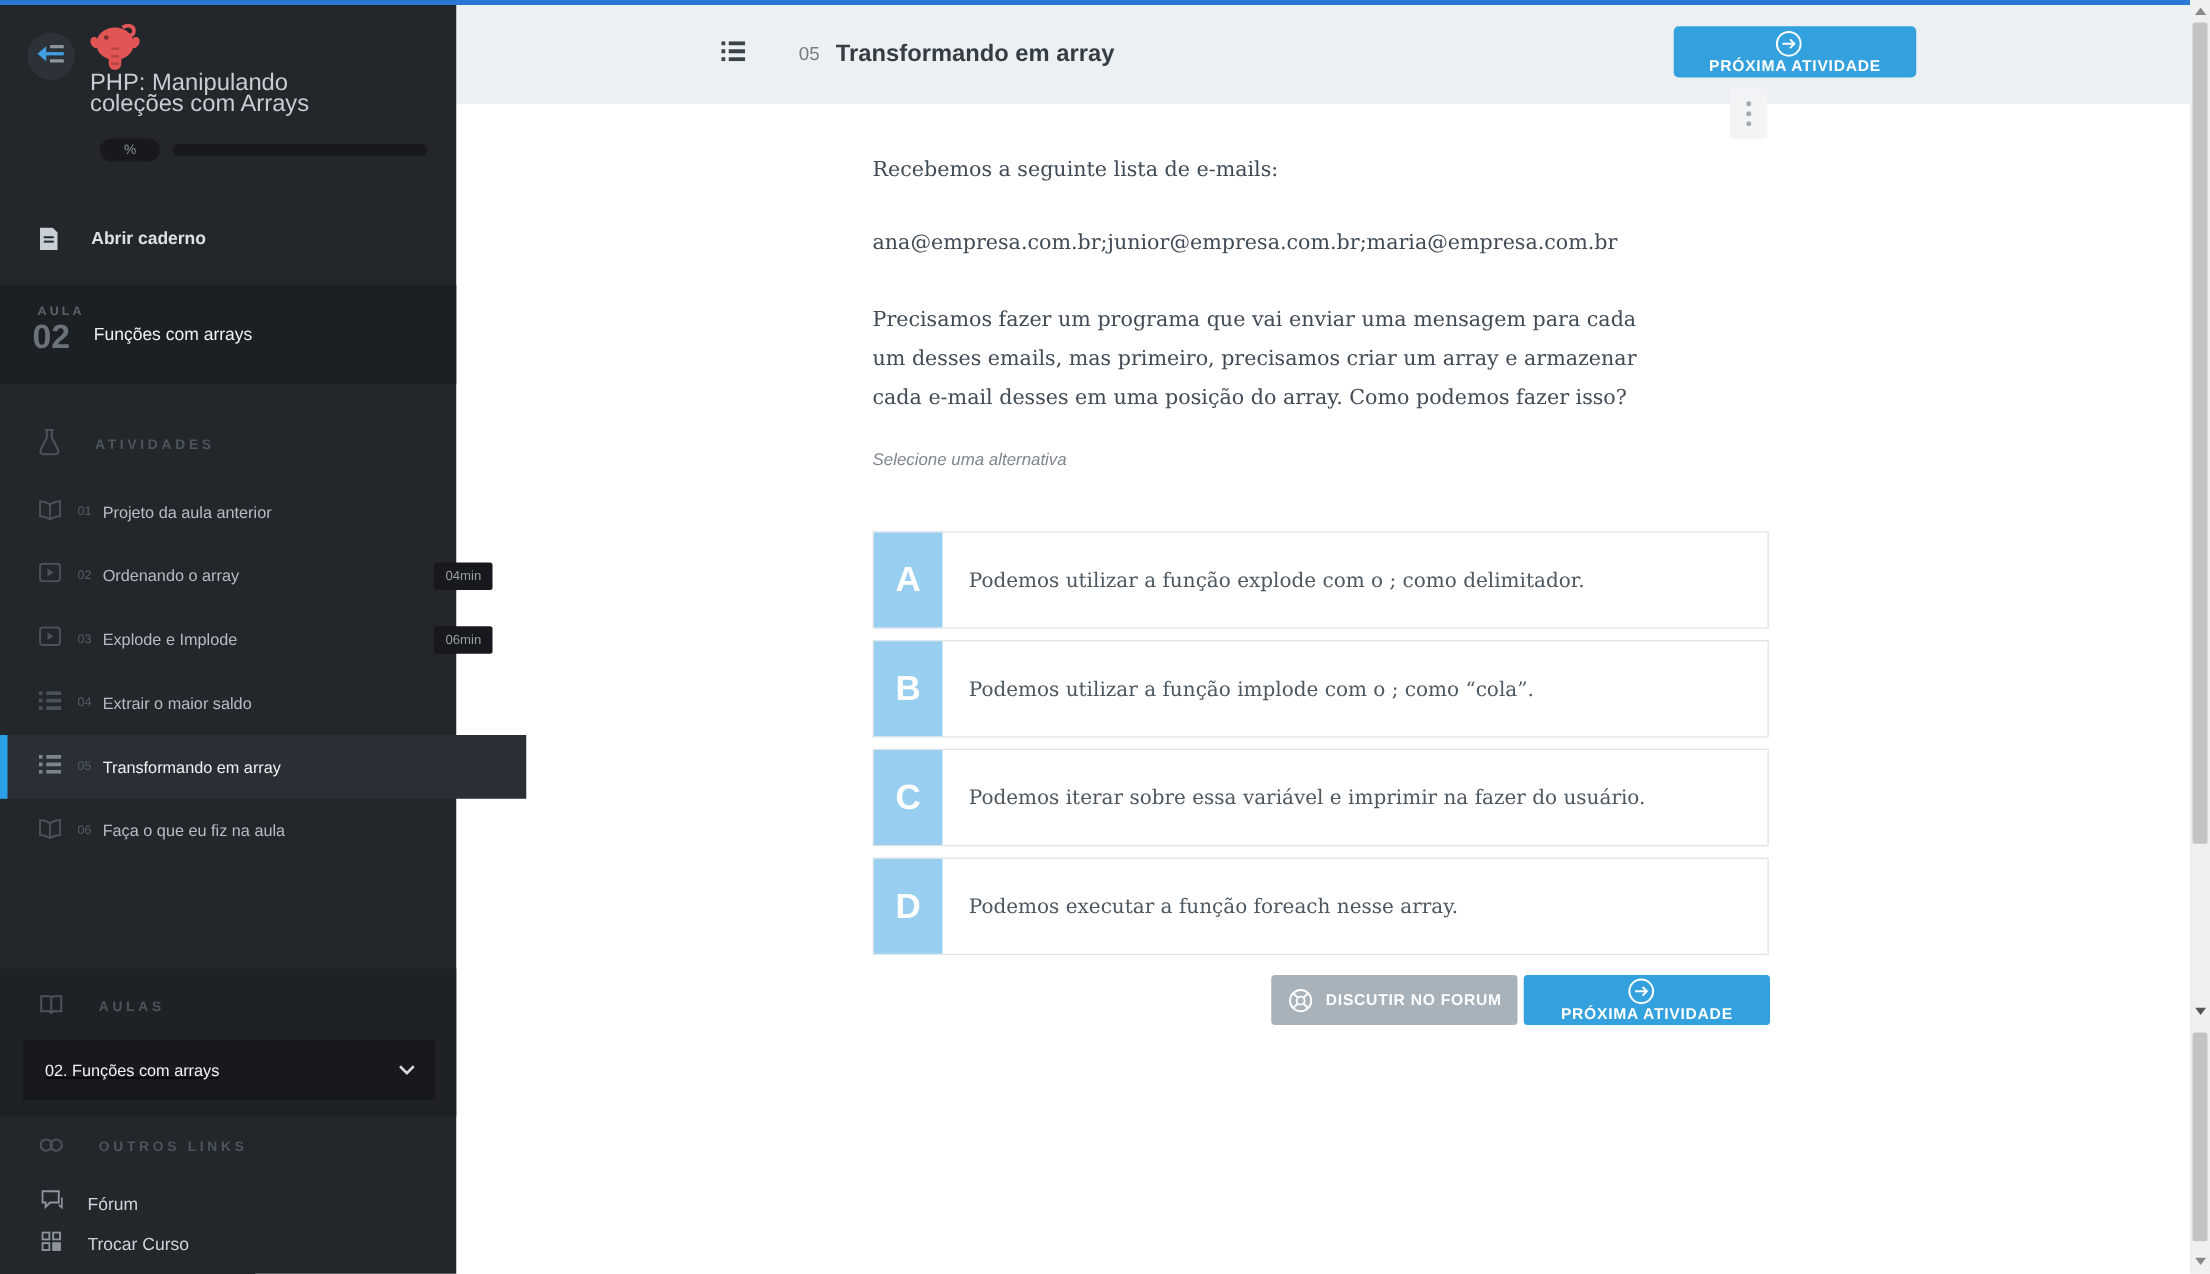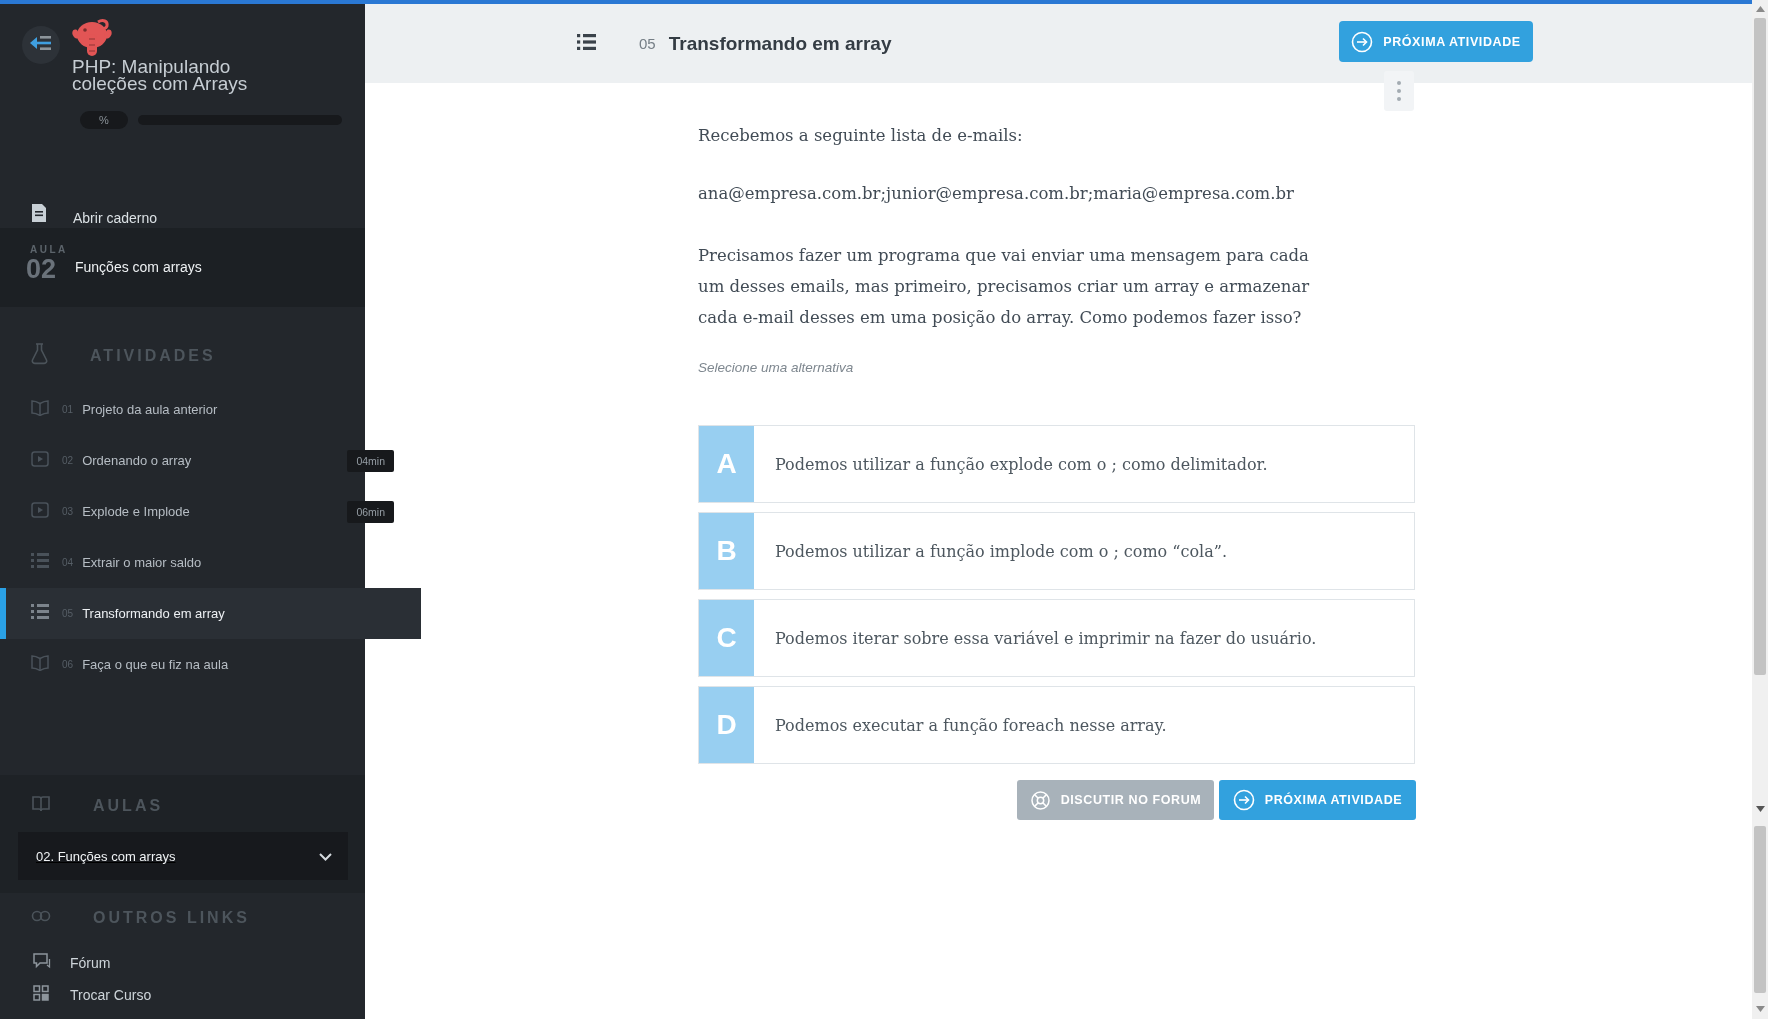--- a/index.html
+++ b/index.html
@@ -18,36 +18,36 @@
   .course-logo { position:absolute; left:70px; top:18px; width:44px; height:42px; }
   .course-title { position:absolute; left:72px; top:58px; width:230px;
     font-size:19px; line-height:17px; color:#c6cdd3; }
   .progress-pill { position:absolute; left:80px; top:111px; width:48px; height:18px;
     background:#17191c; border-radius:9px; color:#8a9298; font-size:11px;
     display:flex; align-items:center; justify-content:center; }
   .progress-track { position:absolute; left:138px; top:115px; width:204px; height:10px;
     background:#17191c; border-radius:5px; }
 
   .notebook-row { position:absolute; left:0; top:182px; width:413px; height:44px;
-    display:flex; align-items:flex-end; }
+    display:flex; align-items:flex-start;font-weight:bold; }
   .notebook-row .ic { margin-left:31px; }
   .notebook-row .lbl { margin-left:26px; color:#dbe1e5; font-size:14px; }
 
   .aula-block { position:absolute; left:0; top:228px; width:365px; height:79px;
     background:#1c2024; }
   .aula-kicker { position:absolute; left:30px; top:16px; font-size:10px;
     letter-spacing:2.5px; color:#5c646b; font-weight:bold; }
   .aula-number { position:absolute; left:26px; top:26px; font-size:27px;
     font-weight:bold; color:#6a727a; }
   .aula-title { position:absolute; left:75px; top:31px; font-size:14px; color:#eef1f3; }
 
   .section-head { position:absolute; left:0; width:365px; height:40px;
     display:flex; align-items:center; }
   .section-head .ic { margin-left:31px; }
-  .section-head .lbl { margin-left:42px; font-size:16px; font-weight:bold;
+  .section-head .lbl { margin-left:28px; font-size:11px; font-weight:bold;
     letter-spacing:3px; color:#4d555c; }
 
   .nav-item { position:absolute; left:0; width:421px; height:51px;
     display:flex; align-items:center; cursor:pointer; }
   .nav-item .ic { margin-left:31px; width:18px; flex:none; }
   .nav-item .num { margin-left:13px; font-size:10px; color:#565e66; flex:none; }
   .nav-item .lbl { margin-left:9px; font-size:13px; color:#b6bdc4; }
   .nav-item.active { background:#2a2f35; }
   .nav-item.active::before { content:""; position:absolute; left:0; top:0;
     width:6px; height:100%; background:#2aa1e6; }
@@ -73,21 +73,21 @@
     background:#edf0f2; }
   .title-wrap { position:absolute; left:212px; top:0; height:79px;
     display:flex; align-items:center; }
   .title-wrap .num { margin-left:43px; font-size:15px; color:#757e86; }
   .title-wrap .ttl { margin-left:13px; font-size:19px; font-weight:bold; color:#343c44; }
 
   .btn { display:flex; align-items:center; justify-content:center; border:none;
     border-radius:4px; color:#fff; font-weight:bold; font-size:12.5px;
     letter-spacing:.6px; cursor:pointer; font-family:"Liberation Sans",sans-serif; }
   .btn .ic { margin-right:10px; display:flex; }
-  .btn-blue { background:#32a1de; }
+  .btn-blue { background:#32a1de;flex-direction:column; }
   .btn-gray { background:#a8b2ba; }
   .next-top { position:absolute; left:974px; top:17px; width:194px; height:41px; }
 
   .kebab { position:absolute; left:1019px; top:71px; width:30px; height:40px;
     background:#f2f4f6; border-radius:3px; display:flex; flex-direction:column;
     align-items:center; justify-content:center; gap:4px; cursor:pointer; }
   .kebab i { width:4px; height:4px; border-radius:50%; background:#a3abb2; }
 
   .q-intro { position:absolute; left:333px; top:126px; width:620px;
     font-family:"DejaVu Serif", serif; font-size:16.5px; color:#414b55; }

